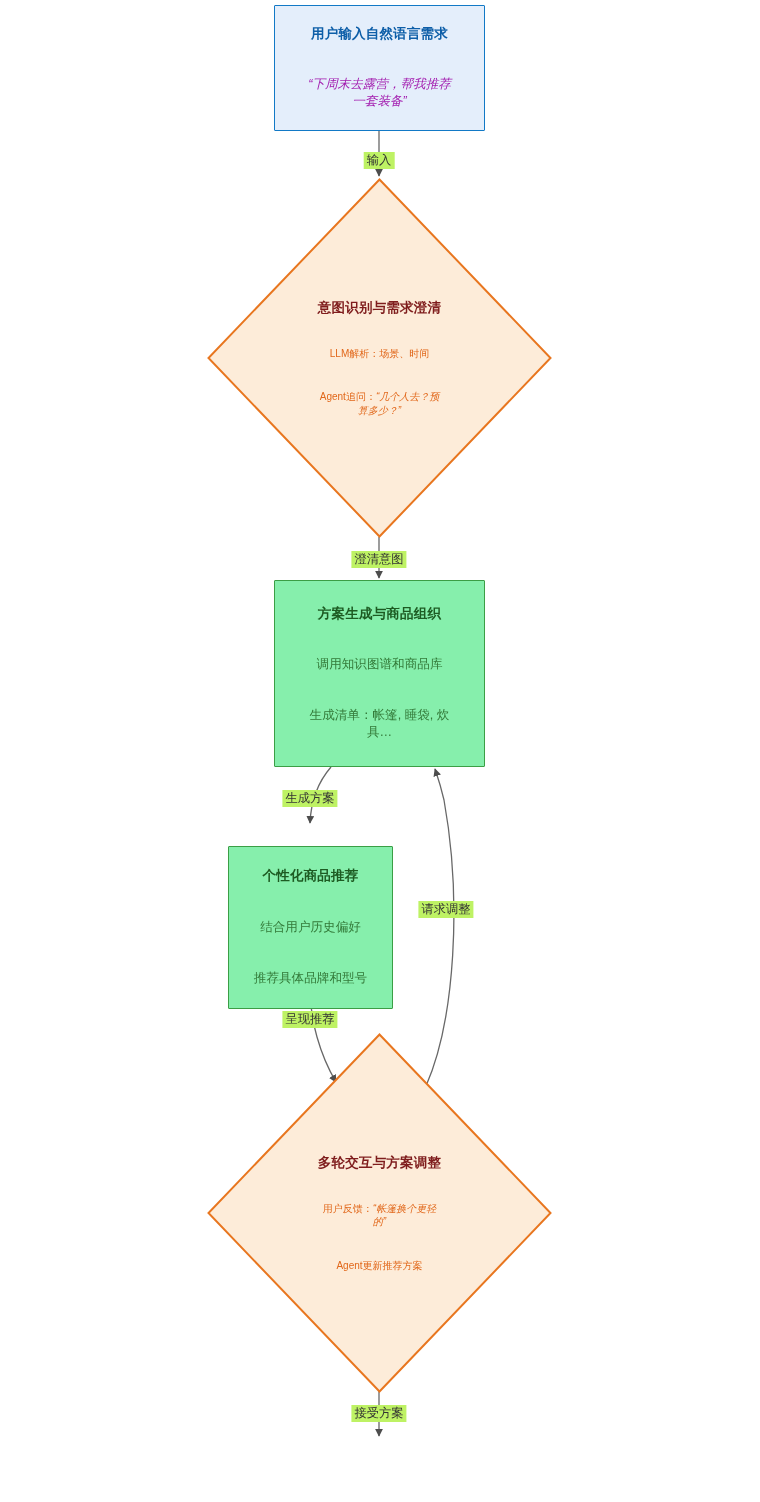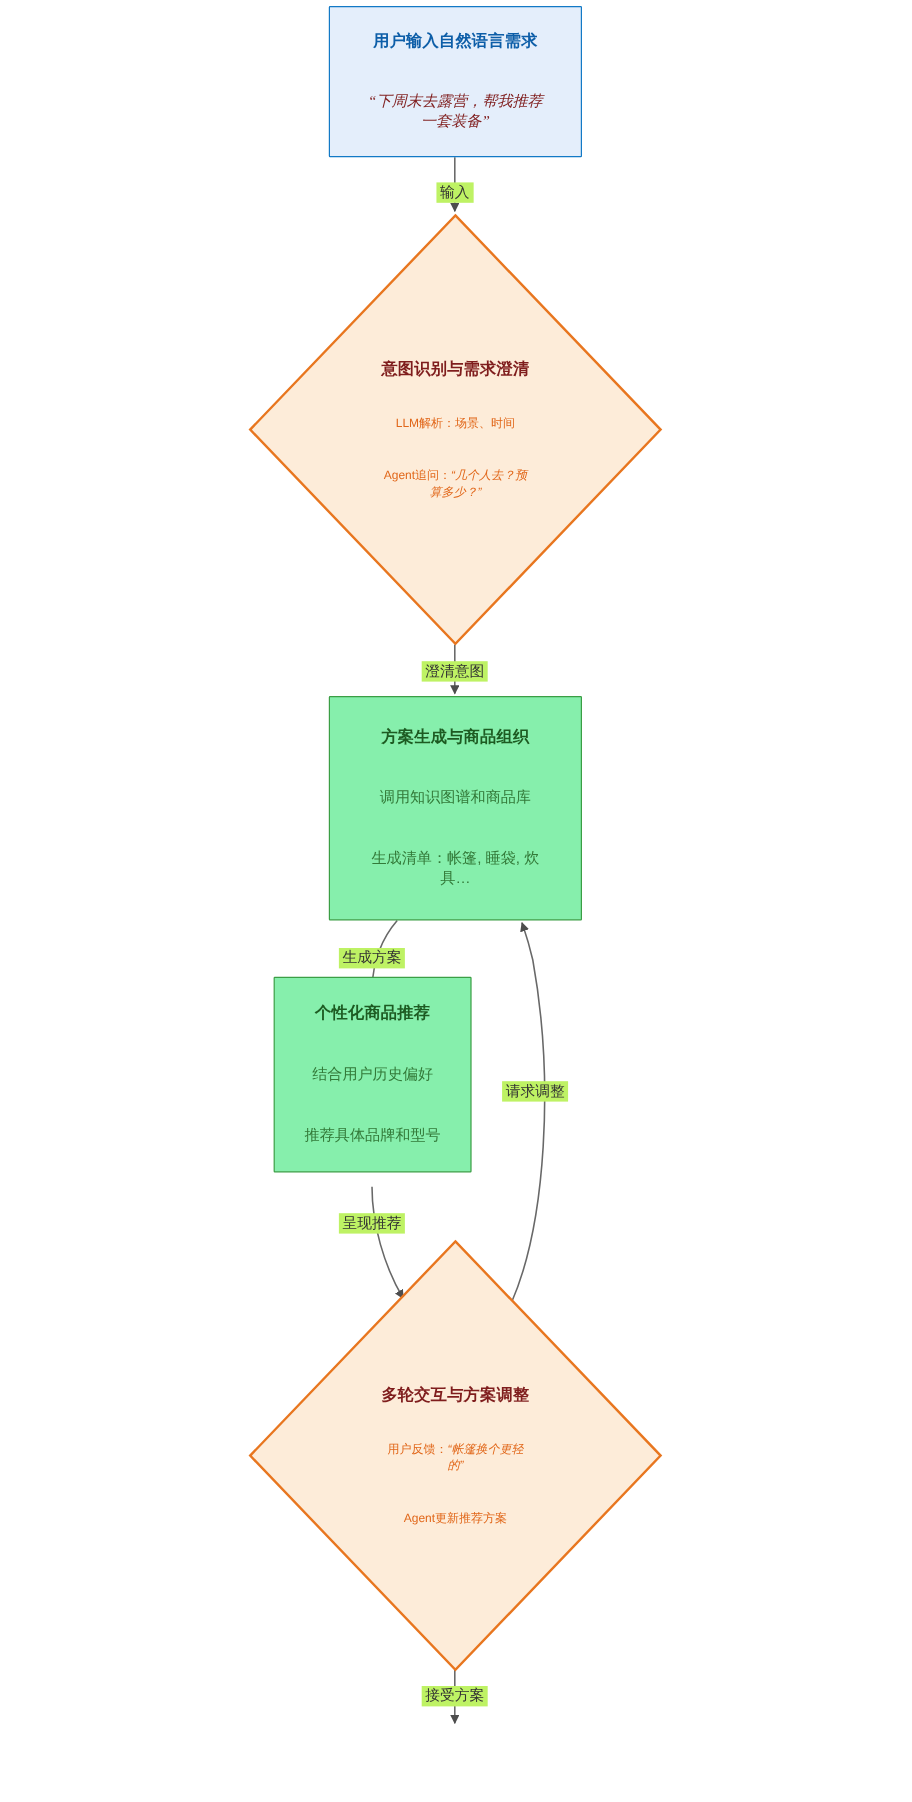--- a/index.html
+++ b/index.html
@@ -54,21 +54,21 @@
   }
   .rect .line.quote {
     font-style: italic;
   }
   
   .n-blue {
     background: #e4eefb;
     border-color: #1279c6;
   }
   .n-blue .title { color: #0d5ea8; }
-  .n-blue .line  { color: #7f1d1d; font-family: Liberation Serif, serif; }
+  .n-blue .line  { color: #a21caf; }
 
   
   .n-green {
     background: #86efac;
     border-color: #3b9e45;
   }
   .n-green .title { color: #1d5b22; }
   .n-green .line  { color: #337a39; }
 
   
@@ -188,21 +188,21 @@
 
   <div class="node rect n-green" style="left:274px; top:580px; width:211px; height:187px;">
     <div class="title">方案生成与商品组织</div>
     <div class="gap-lg"></div>
     <div class="line">调用知识图谱和商品库</div>
     <div class="gap-lg"></div>
     <div class="line">生成清单：帐篷, 睡袋, 炊</div>
     <div class="line">具…</div>
   </div>
 
-  <div class="node rect n-green" style="left:228px; top:814px; width:165px; height:163px;">
+  <div class="node rect n-green" style="left:228px; top:846px; width:165px; height:163px;">
     <div class="title">个性化商品推荐</div>
     <div class="gap-lg"></div>
     <div class="line">结合用户历史偏好</div>
     <div class="gap-lg"></div>
     <div class="line">推荐具体品牌和型号</div>
   </div>
 
   <div class="diamond-wrap" style="left:207px; top:1033px; width:345px; height:360px;">
     <svg class="shape" width="345" height="360" viewBox="0 0 345 360">
       <polygon points="172.5,1.5 343.5,180 172.5,358.5 1.5,180" fill="#fdecd9" stroke="#e8761f" stroke-width="2"></polygon>

